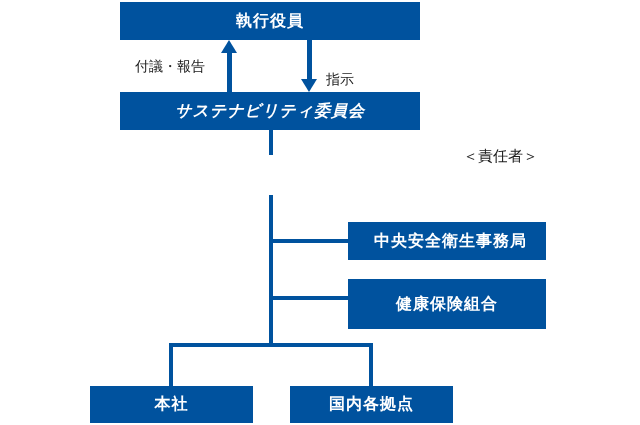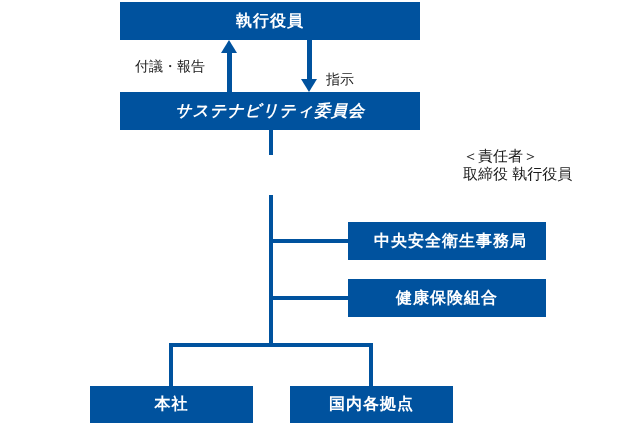--- a/index.html
+++ b/index.html
@@ -75,30 +75,29 @@
   <div class="arrow-head down" style="left:301px; top:79px;"></div>
   <div class="flow-label" style="left:326px; top:71px;">指示</div>
 
   <div class="box" style="left:120px; top:92px; width:300px; height:38px;font-style:italic;">サステナビリティ委員会</div>
 
   <div class="line" style="left:269px; top:130px; width:4px; height:25px;"></div>
 
 
   <div class="annotation">
     <div>＜責任者＞</div>
-    <div>取締役 執行役員</div>
   </div>
 
   <div class="line" style="left:269px; top:195px; width:4px; height:152px;"></div>
 
   <div class="line" style="left:271px; top:239px; width:77px; height:4px;"></div>
   <div class="box" style="left:348px; top:222px; width:198px; height:38px;padding-left:7px;">中央安全衛生事務局</div>
 
   <div class="line" style="left:271px; top:296px; width:77px; height:4px;"></div>
-  <div class="box" style="left:348px; top:279px; width:198px; height:38px;">健康保険組合</div>
+  <div class="box" style="left:348px; top:279px; width:198px; height:50px;">健康保険組合</div>
 
   <div class="line" style="left:169px; top:343px; width:204px; height:4px;"></div>
   <div class="line" style="left:169px; top:343px; width:4px; height:44px;"></div>
   <div class="line" style="left:369px; top:343px; width:4px; height:44px;"></div>
 
   <div class="box" style="left:90px; top:386px; width:163px; height:37px;">本社</div>
   <div class="box" style="left:290px; top:386px; width:163px; height:37px;">国内各拠点</div>
 
 </div>
 

